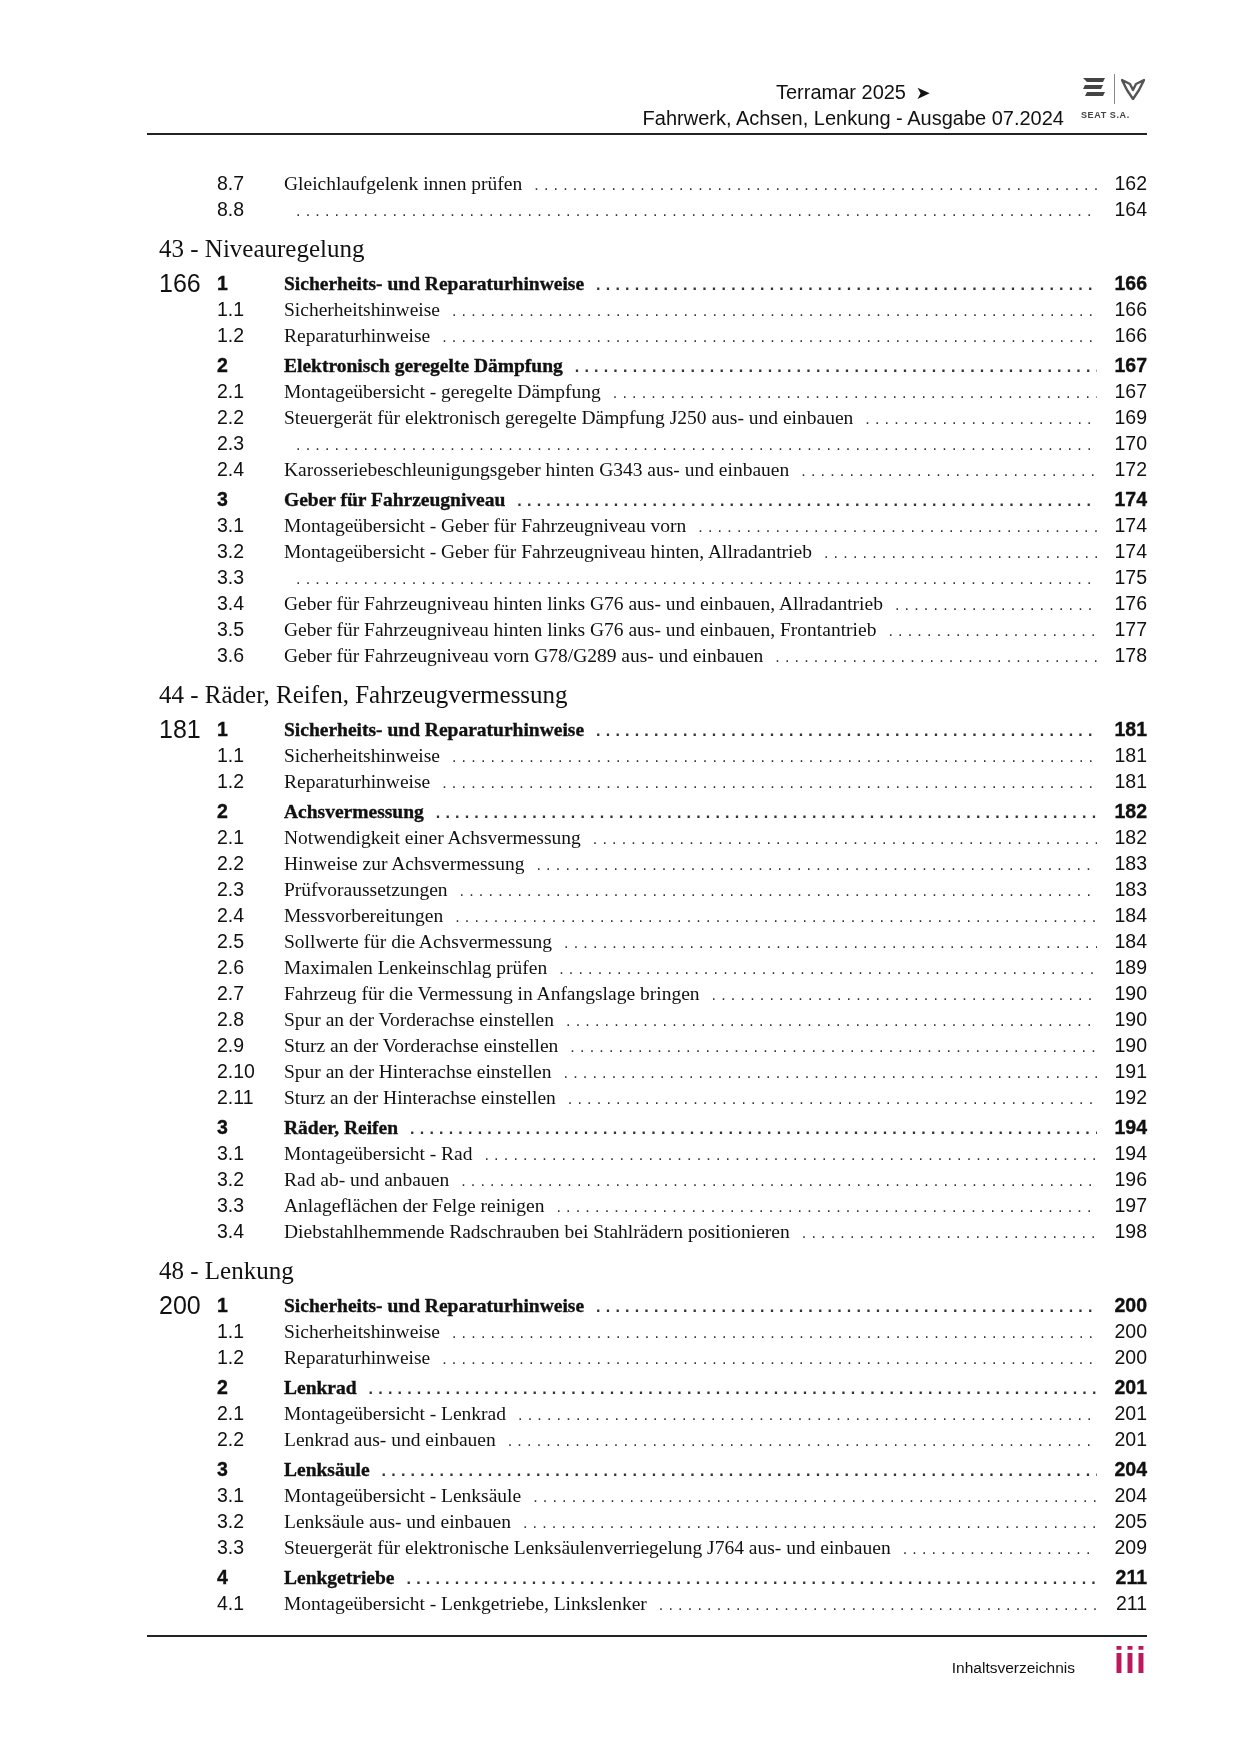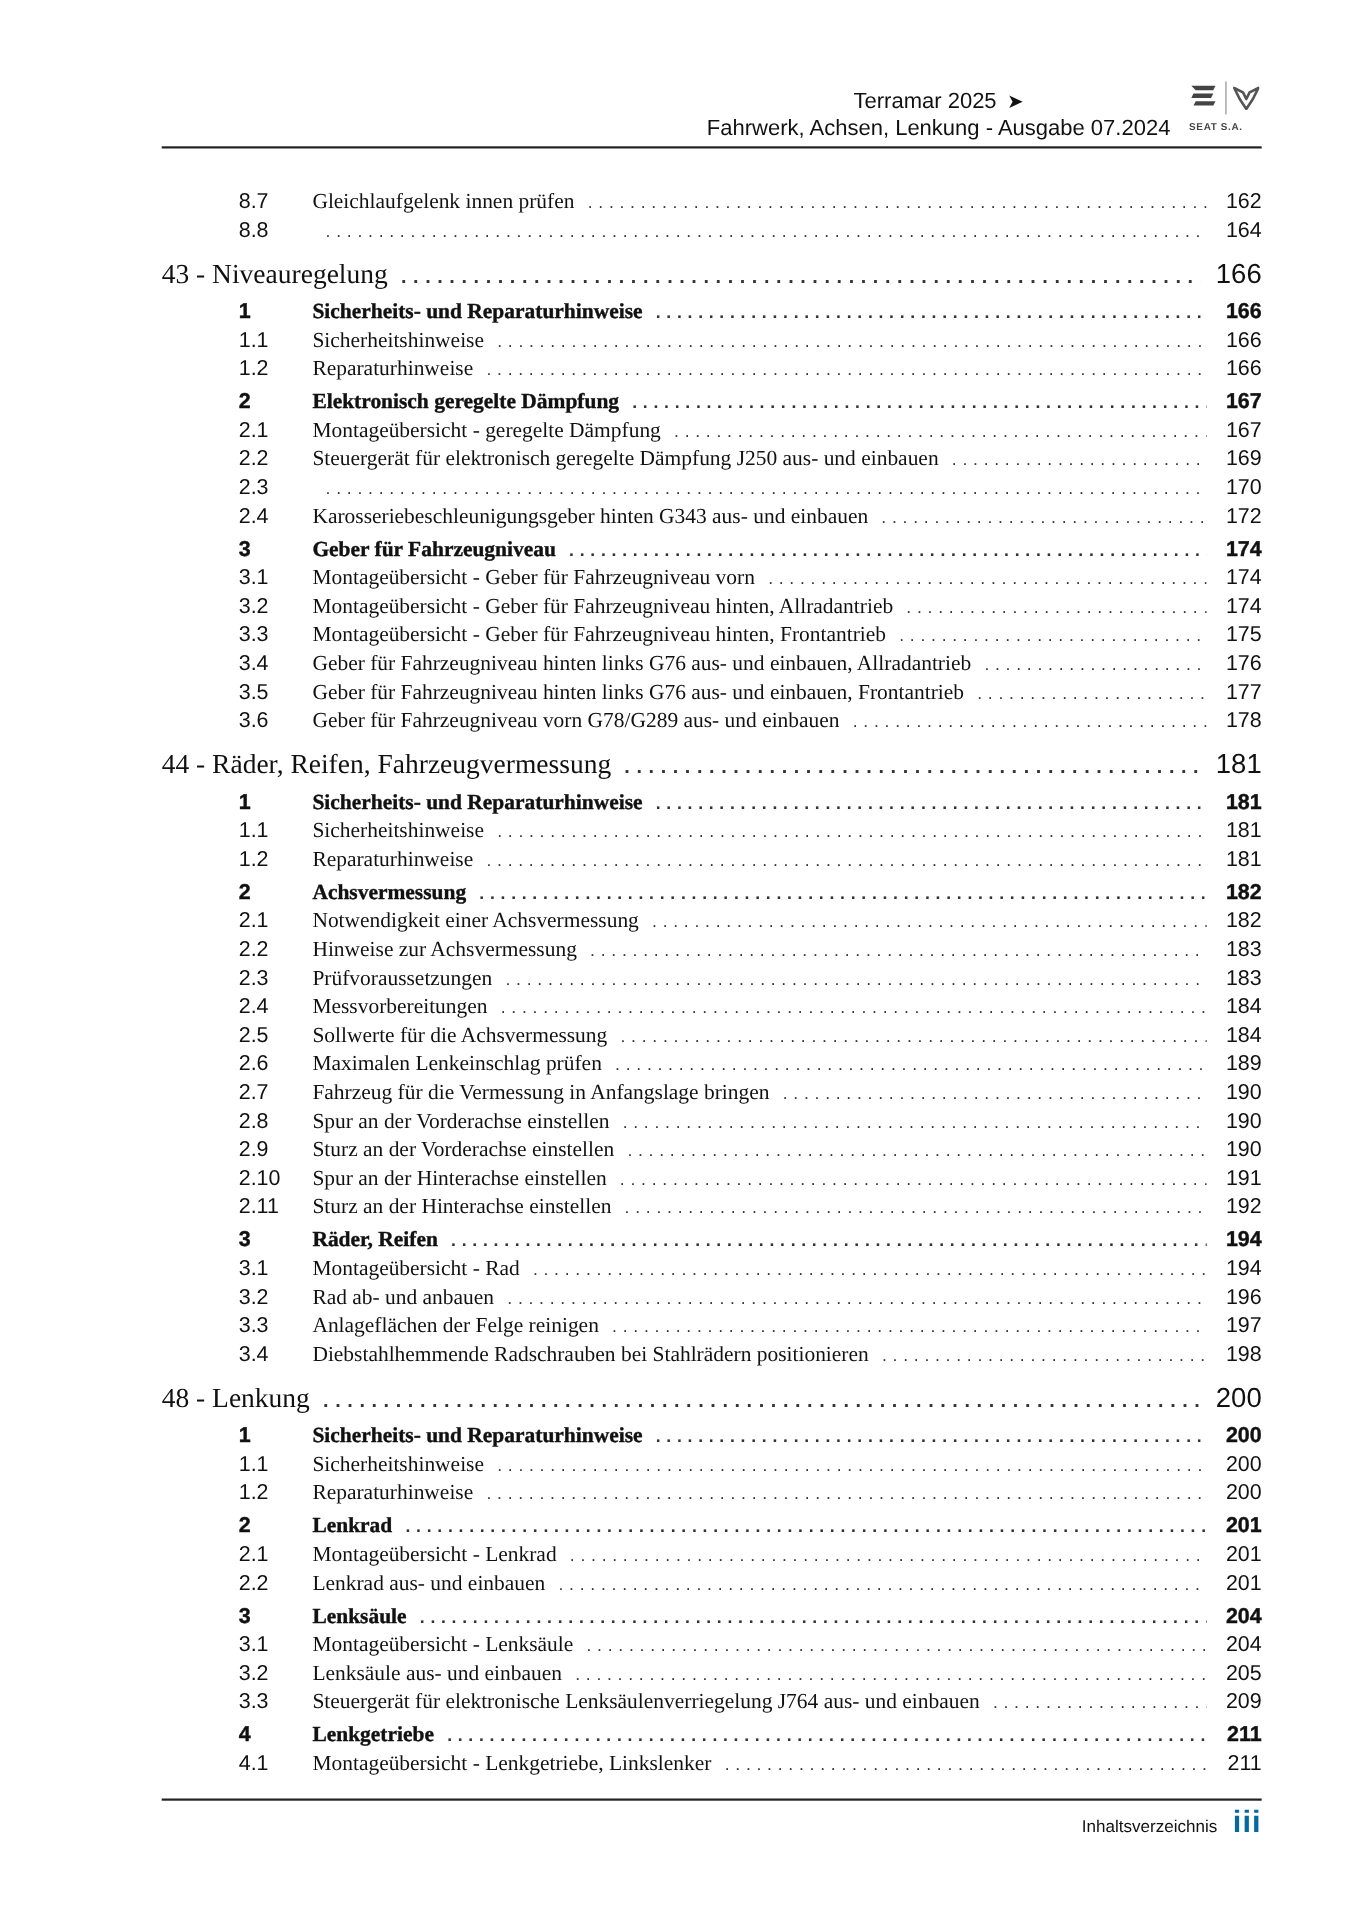--- a/index.html
+++ b/index.html
@@ -39,32 +39,32 @@
     letter-spacing: 5.2px; font-size: 16px;
   }
   .row .page { display: inline-block; text-align: right; min-width: 36px; }
 
   .lvl3 { font-size: 19.5px; height: 26px; line-height: 26px; padding-left: 50px; }
   .lvl3 .num { width: 67px; }
   .lvl2 { font-size: 19.5px; height: 26px; line-height: 26px; padding-left: 50px; margin-top: 4px; }
   .lvl2 .num { width: 67px; }
   .lvl2 .title, .lvl2 .num, .lvl2 .page { font-weight: 600; -webkit-text-stroke: 0.35px #111; }
   .lvl2 .leader { font-weight: bold; }
-  .lvl1 { font-size: 25px; height: 34px; line-height: 34px; margin-top: 10px; margin-bottom: 2px; }
+  .lvl1 { font-size: 25px; height: 34px; line-height: 34px; margin-top: 10px; margin-bottom: 2px; flex-direction: column; }
   .lvl1 .leader { font-weight: bold; font-size: 18px; letter-spacing: 6px; }
   .lvl1 .page { font-size: 25px; }
 
   .footer-rule {
     position: absolute; left: 147px; top: 1635px; width: 1000px; height: 2px; background: #222;
   }
   .footer {
     position: absolute; right: 93px; top: 1640px; display: flex; align-items: baseline;
   }
   .footer .label { font-size: 15.5px; margin-right: 14px; color: #111; }
-  .footer .pageno { font-size: 28px; font-weight: bold; color: #0369a1; letter-spacing: 1px; }
+  .footer .pageno { font-size: 36px; font-weight: bold; color: #be185d; letter-spacing: 1px; margin-left: 25px; }
 </style>
 </head>
 <body>
 
 <div class="header">
   <div class="header-text">
     <div>
       <span>Terramar 2025</span>
       <span class="arrow">➤</span>
     </div>
@@ -163,21 +163,20 @@
     <span class="page">174</span>
   </div>
     <div class="row lvl3">
     <span class="num">3.2</span>
     <span class="title">Montageübersicht - Geber für Fahrzeugniveau hinten, Allradantrieb</span>
     <span class="leader">......................................................................................................................................................</span>
     <span class="page">174</span>
   </div>
     <div class="row lvl3">
     <span class="num">3.3</span>
-    <span class="title">Montageübersicht - Geber für Fahrzeugniveau hinten, Frontantrieb</span>
     <span class="leader">......................................................................................................................................................</span>
     <span class="page">175</span>
   </div>
     <div class="row lvl3">
     <span class="num">3.4</span>
     <span class="title">Geber für Fahrzeugniveau hinten links G76 aus- und einbauen, Allradantrieb</span>
     <span class="leader">......................................................................................................................................................</span>
     <span class="page">176</span>
   </div>
     <div class="row lvl3">

